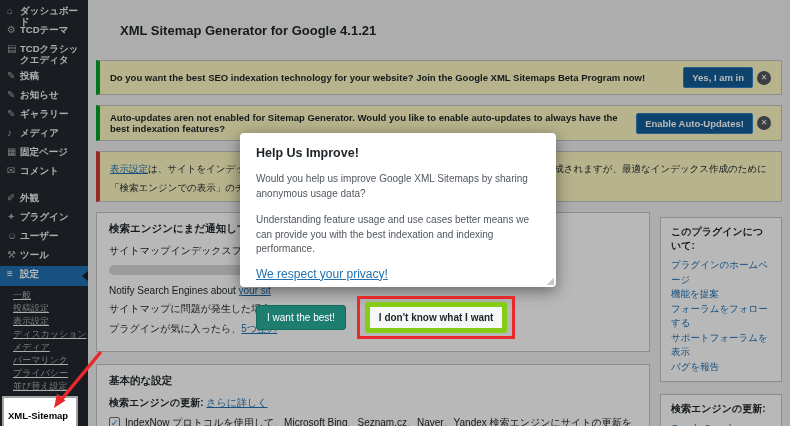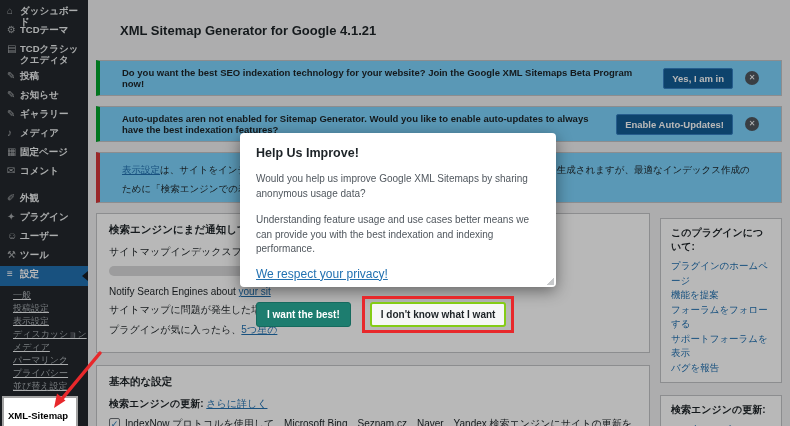--- a/index.html
+++ b/index.html
@@ -18,22 +18,22 @@
   .mi.active::after{content:"";position:absolute;right:0;top:50%;margin-top:-5px;
        border-top:5px solid transparent;border-bottom:5px solid transparent;border-right:6px solid #191d21;}
   .submenu{margin-top:3px;text-decoration:underline;}
   .smi{height:13px;padding-left:13px;font-size:9px;color:#a9aeb3;cursor:pointer;line-height:13px;}
   .smi.current{position:relative;z-index:70;margin:3px 10px 0 2px;height:auto;padding:12px 4px;
        background:#fff;border:2px solid #a3a3a3;color:#000;font-weight:bold;font-size:9.5px;line-height:12px;}
 
   
   .content{margin-left:88px;padding:0 8px;}
   h1{margin:16px;padding:7px 0 6px 8px;font-size:13px;font-weight:bold;color:#1d2327;}
-  .notice{display:flex;align-items:center;gap:8px;background:#7dd3fc;border:1px solid #c3c4c7;
-       border-left:4px solid #00a32a;padding:6px 22px;margin:0 0 10px 0;min-height:30px;}
+  .notice{display:flex;align-items:center;background:#fef9c3;border:1px solid #c3c4c7;
+       border-left:4px solid #00a32a;padding:6px 10px;margin:0 0 10px 0;min-height:30px;}
   .notice.error{border-left-color:#d63638;display:block;}
   .ntext{flex:1;font-size:9.5px;font-weight:600;color:#1d2327;}
   .wtext{font-size:9.5px;line-height:1.55;color:#1d2327;}
   a.link{color:#2271b1;text-decoration:underline;cursor:pointer;}
   .bbtn{flex:0 0 auto;background:#135e96;border:1px solid #3582c4;border-radius:2px;color:#fff;
        font-size:9.5px;font-weight:600;padding:4px 8px;cursor:pointer;font-family:inherit;text-align:right;}
   .dismiss{flex:0 0 auto;width:14px;height:14px;border-radius:50%;background:#50575e;color:#fff;
        font-size:8px;line-height:14px;text-align:center;cursor:pointer;margin-left:4px;}
 
   .cols{display:flex;gap:10px;align-items:flex-start;margin-top:10px;}
@@ -58,24 +58,24 @@
   .slink{display:block;font-size:9.5px;line-height:14.5px;color:#2271b1;cursor:pointer;text-decoration:none;}
 
   
   .overlay{position:absolute;inset:0;background:rgba(0,0,0,0.28);z-index:50;}
   .modal{position:absolute;left:240px;top:133px;width:316px;height:154px;background:#fff;border-radius:4px;
        box-shadow:0 4px 16px rgba(0,0,0,0.45);z-index:60;padding:13px 16px;}
   .modal h2{margin:0 0 1px;font-size:12.5px;font-weight:bold;color:#1d2327;}
   .modal p{margin:12px 0 7px;font-size:10px;line-height:1.45;color:#50575e;}
   .plink{display:inline-block;margin-top:3px;font-size:12px;color:#2271b1;text-decoration:underline;cursor:pointer;}
   .mbtns{display:flex;align-items:center;margin-top:14px;}
-  .accept{background:#1d7d6f;border:1px solid #156a5e;border-radius:3px;color:#fff;font-weight:bold;
+  .accept{background:#1d7d6f;border:1px solid #156a5e;border-radius:3px;color:#fff;font-weight:normal;
        font-size:10px;padding:6px 10px;cursor:pointer;font-family:inherit;}
   .ann-box{display:inline-block;margin-left:11px;border:3px solid #e8282b;padding:3px 5px;}
-  .decline{background:#f6f7f7;border:2px solid #84cc16;border-radius:3px;color:#1d2327;
+  .decline{background:#f6f7f7;border:5px solid #84cc16;border-radius:3px;color:#1d2327;
        font-size:10px;font-weight:600;padding:5px 9px;cursor:pointer;font-family:inherit;}
   .grip{position:absolute;right:2px;bottom:2px;width:8px;height:8px;
        background:linear-gradient(135deg,transparent 55%,#c7c9cb 55%);}
   .arrow{position:absolute;left:40px;top:340px;width:70px;height:75px;z-index:70;pointer-events:none;}
 </style>
 </head>
 <body>
 
 <div class="app">
 

